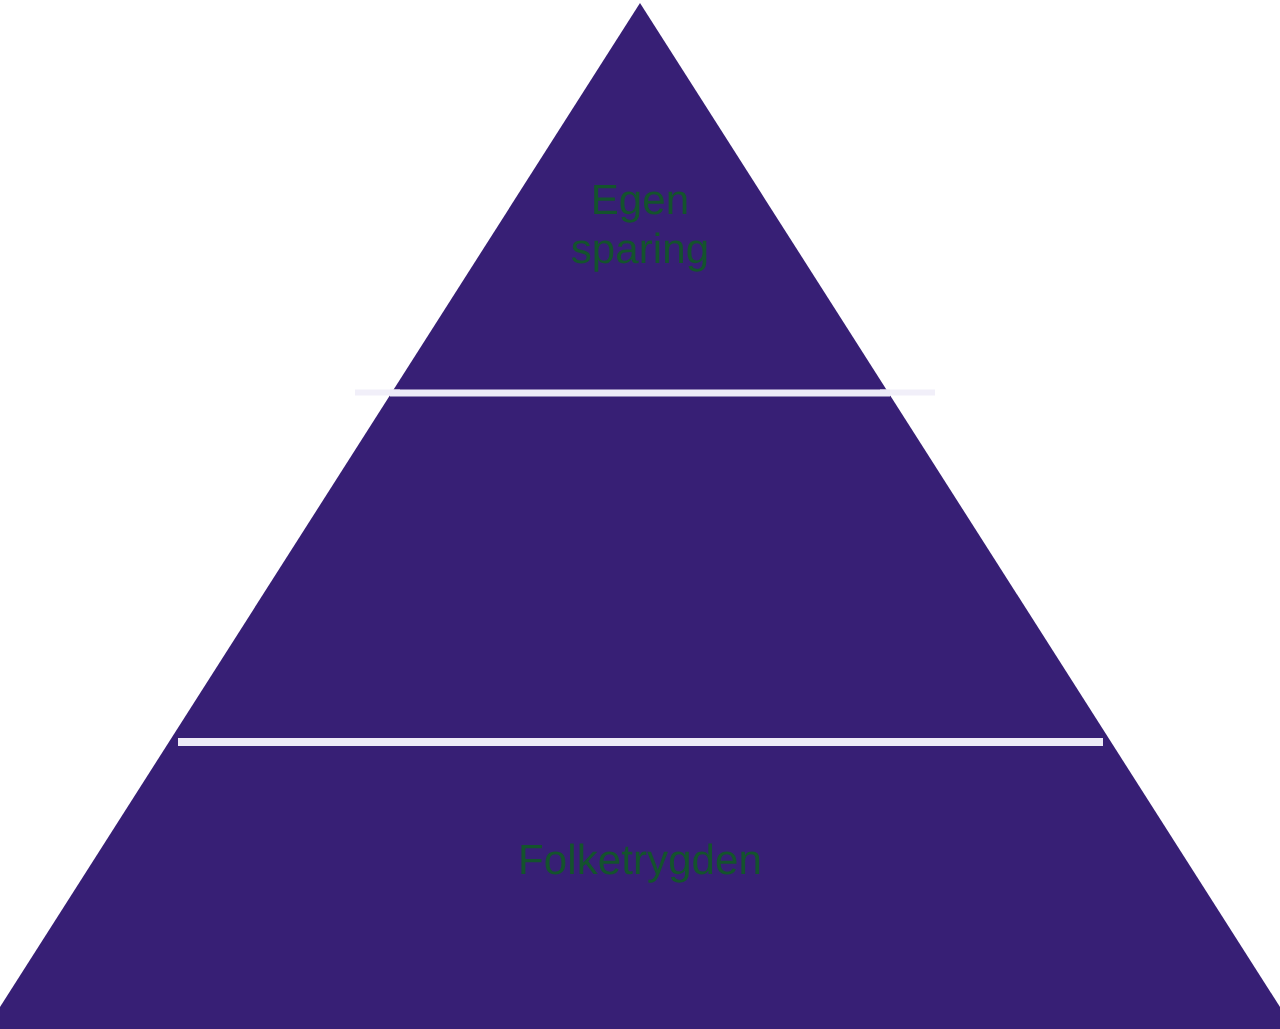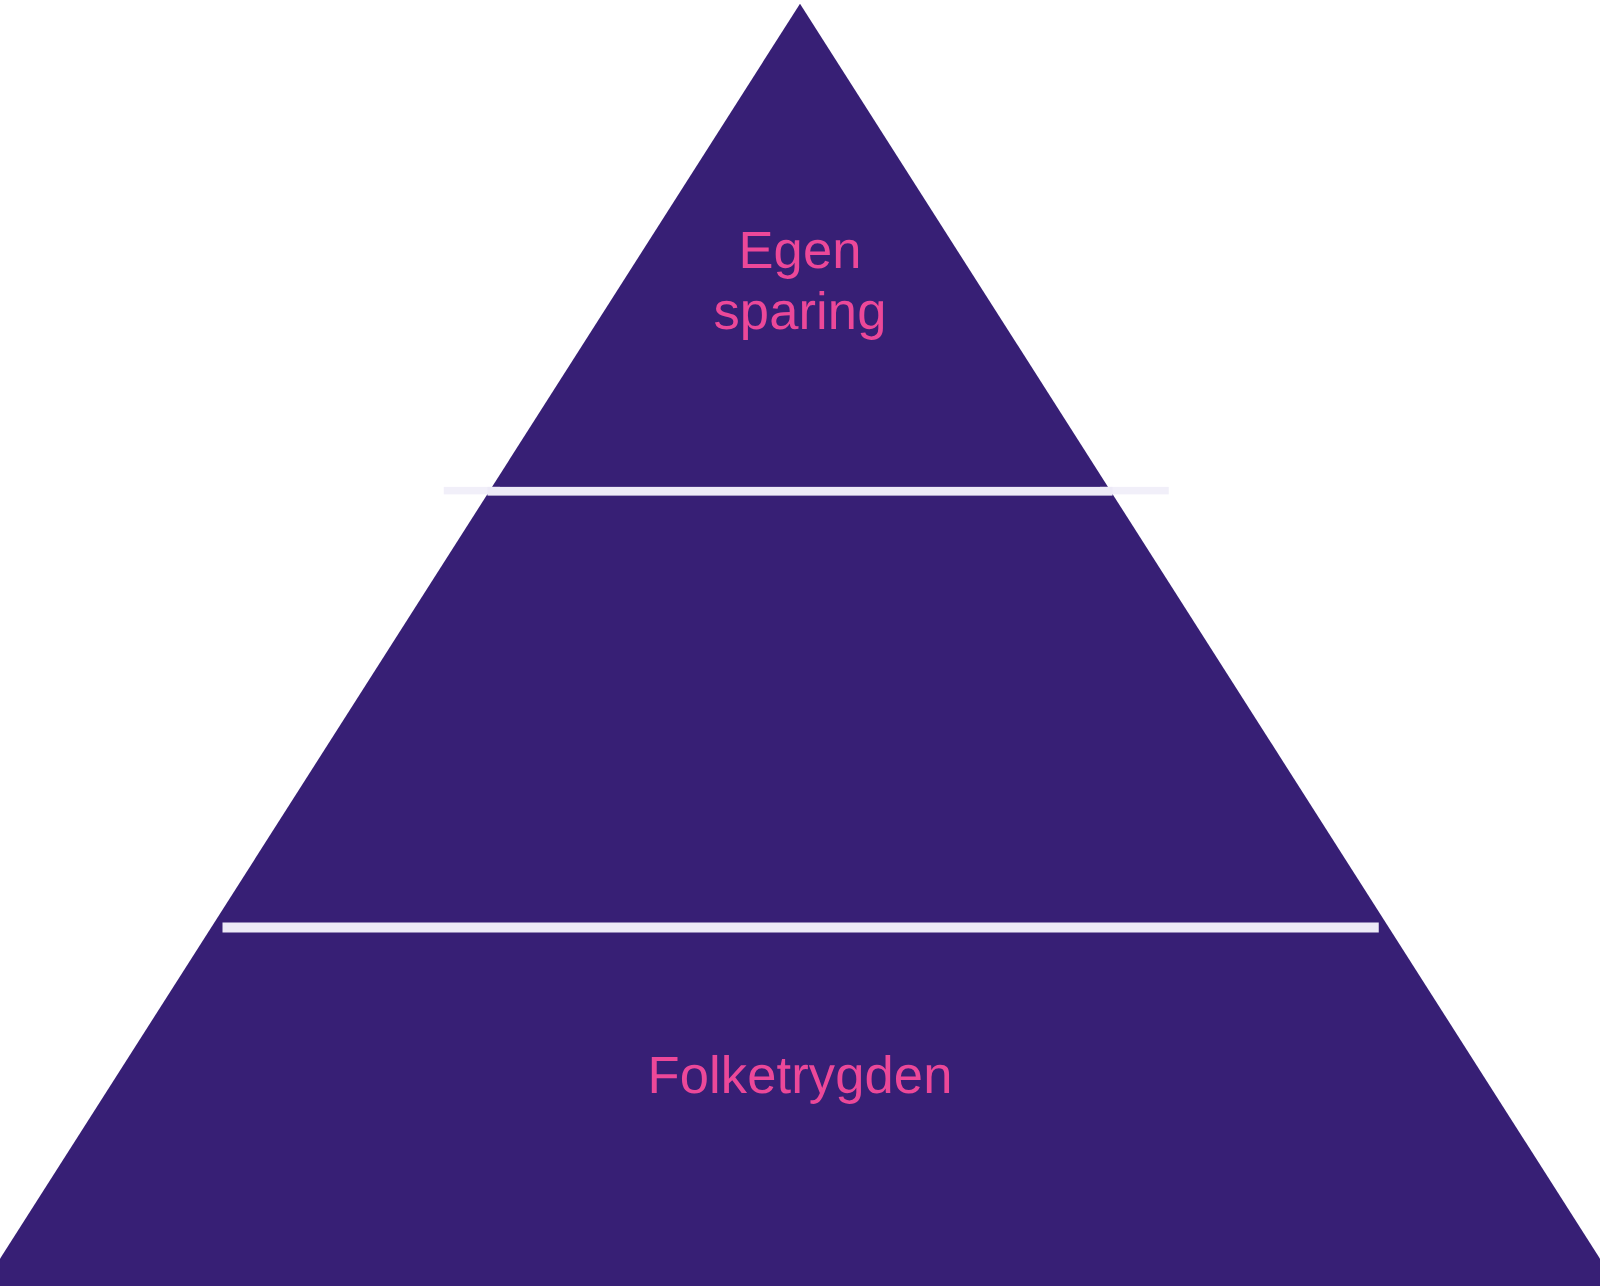--- a/index.html
+++ b/index.html
@@ -28,21 +28,21 @@
     width: 1280px;
     height: 1029px;
     display: block;
   }
 
   .tier-label {
     position: absolute;
     left: 0;
     width: 1280px;
     text-align: center;
-    color: #ec4899;
+    color: #14532d;
     line-height: 1.16;
     white-space: pre-line;
     letter-spacing: 0.1px;
     text-rendering: geometricPrecision;
   }
 
   .tier-label-top {
     top: 176px;
     font-size: 42px;
     font-weight: 400;

